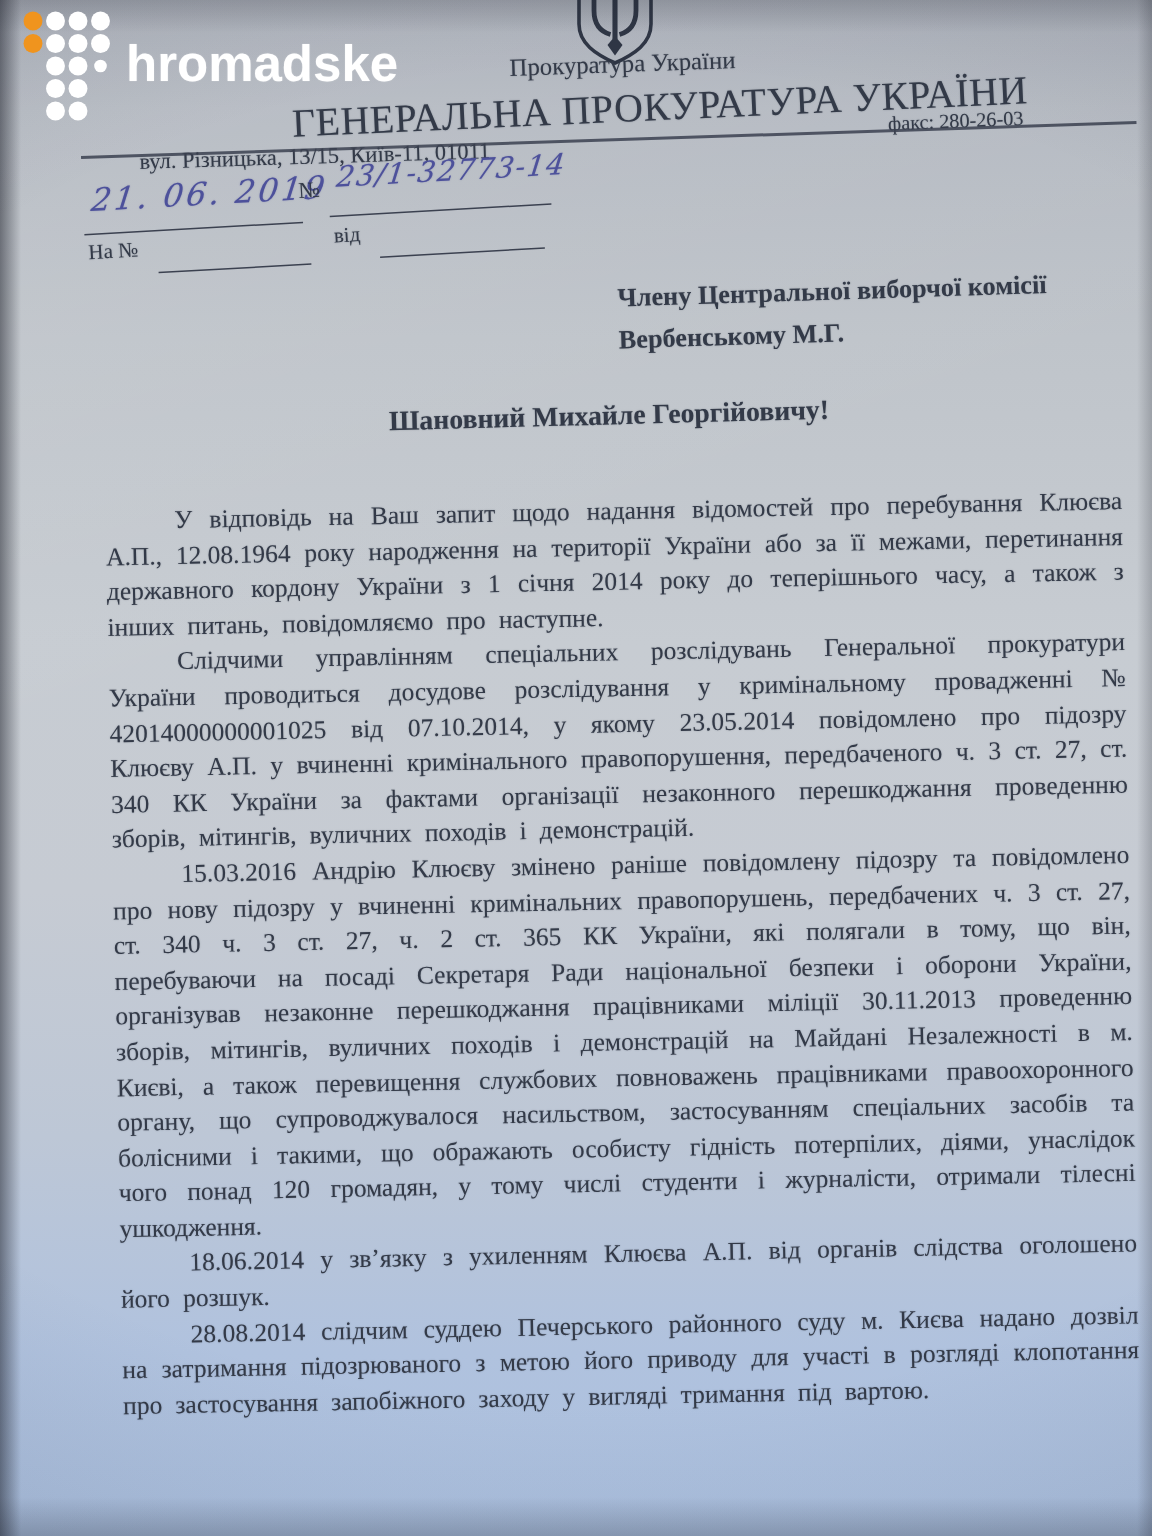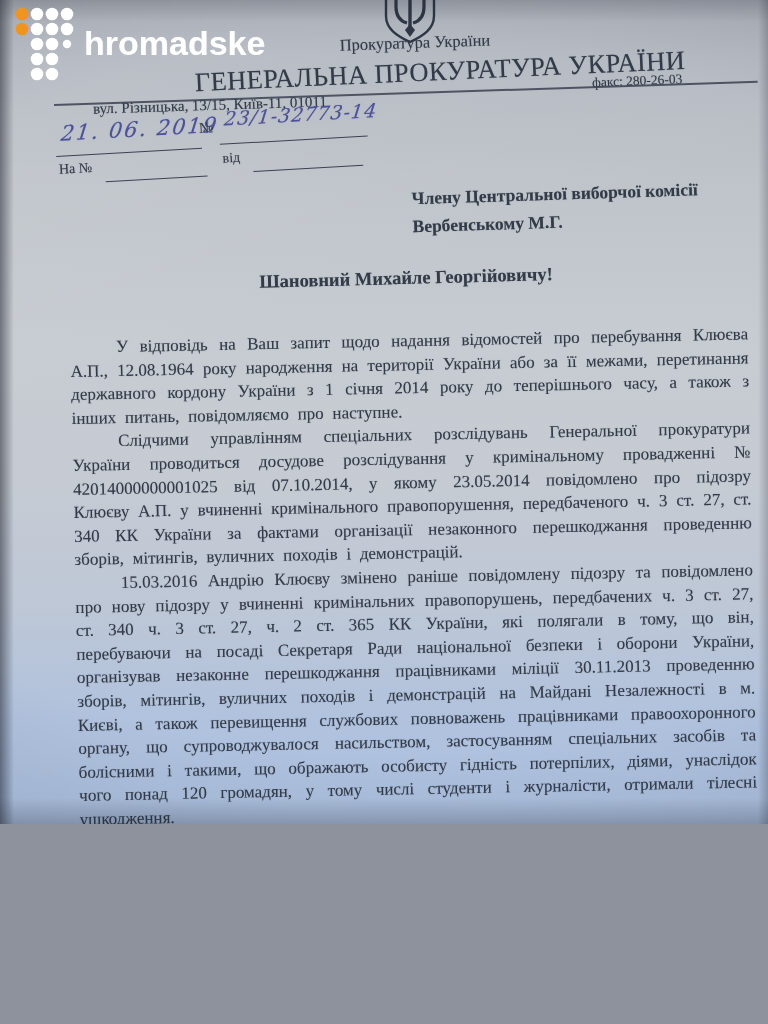--- a/index.html
+++ b/index.html
@@ -1,17 +1,17 @@
 <!DOCTYPE html>
 <html><head>
 <meta charset="utf-8">
 <style>
   html,body{margin:0;padding:0;}
   body{width:768px;height:1024px;overflow:hidden;background:#8d929c;font-family:"Liberation Serif",serif;}
-  .photo{position:relative;width:768px;height:824px;overflow:hidden;
+  .photo{position:relative;width:768px;height:1024px;overflow:hidden;
     background:
       linear-gradient(160deg, rgba(255,255,255,0.10) 0%, rgba(255,255,255,0) 40%),
       linear-gradient(180deg,#a7acb6 0%,#b4b9c1 7%,#bfc4ca 22%,#c7ccd2 42%,#c6cbd3 58%,#bdc7d6 74%,#b0c2de 88%,#abc0df 100%);
   }
   .photo::after{content:"";position:absolute;inset:0;pointer-events:none;
     background:
       radial-gradient(130% 70% at 52% 48%, rgba(0,0,0,0) 62%, rgba(32,38,54,0.16) 100%),
       linear-gradient(90deg, rgba(24,27,37,0.50) 0px, rgba(24,27,37,0) 14px),
       linear-gradient(270deg, rgba(24,27,37,0.22) 0px, rgba(24,27,37,0) 10px),
       linear-gradient(0deg, rgba(24,27,37,0.22) 0px, rgba(24,27,37,0) 26px),

